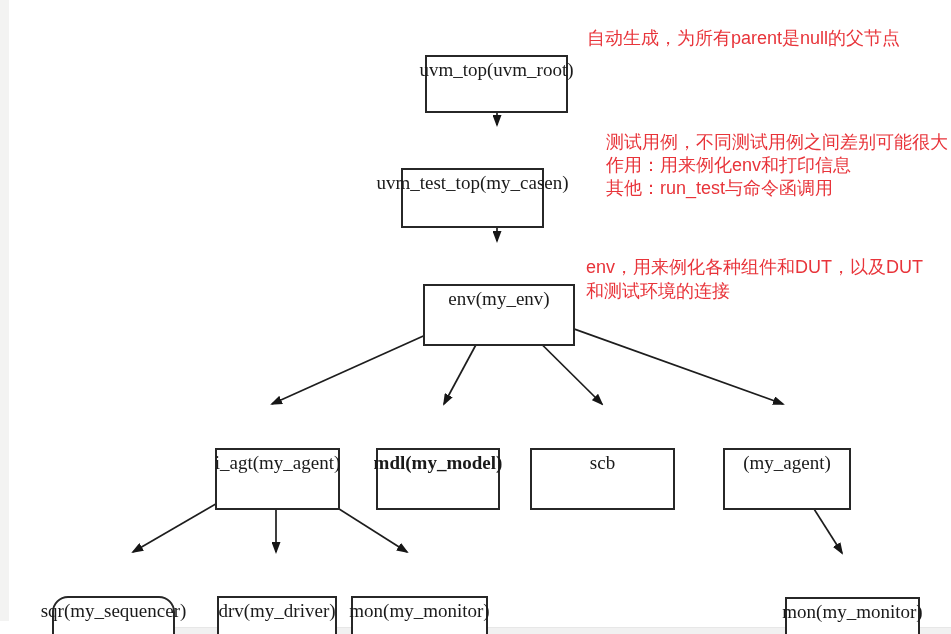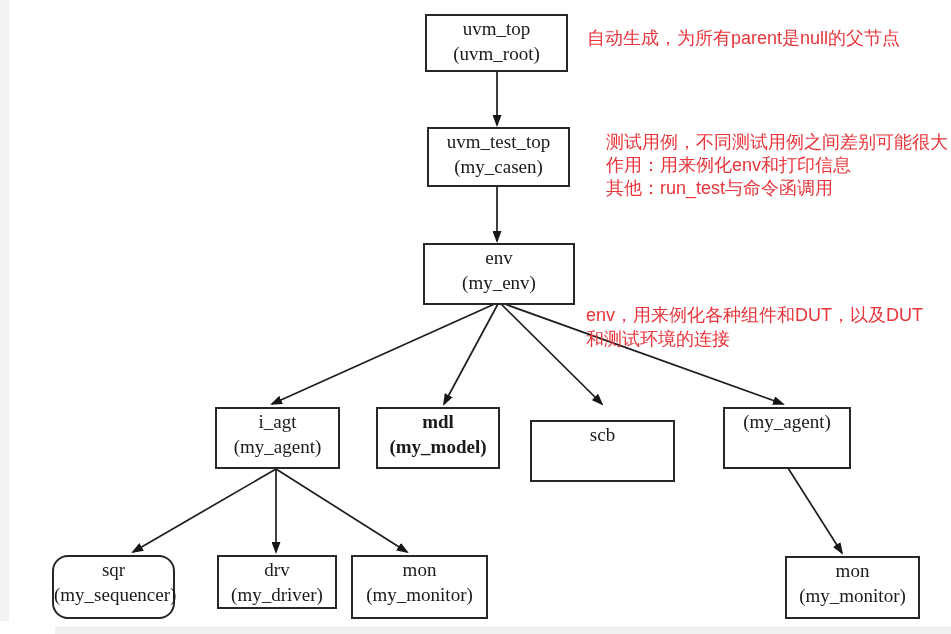--- a/index.html
+++ b/index.html
@@ -26,23 +26,24 @@
     z-index: 2;
     box-sizing: border-box;
     background: #ffffff;
     border: 2px solid #272727;
     color: #1a1a1a;
     font-family: "Liberation Serif", "DejaVu Serif", serif;
     font-size: 19px;
     line-height: 25px;
     text-align: center;
     display: flex;
-    flex-direction: column;
-    justify-content: flex-start;
+    flex-direction: row;
+    justify-content: center;
     white-space: nowrap;
+    margin-top: 41px;
   }
   .annotation {
     position: absolute;
     z-index: 3;
     color: #e8343a;
     font-size: 18px;
     line-height: 23px;
     white-space: nowrap;
   }
   .strip-left {
@@ -85,39 +86,39 @@
     <line x1="276" y1="469" x2="276" y2="552" stroke="#1d1d1d" stroke-width="1.7" marker-end="url(#ah)"></line>
     <line x1="276" y1="469" x2="407" y2="552" stroke="#1d1d1d" stroke-width="1.7" marker-end="url(#ah)"></line>
     <line x1="788" y1="468" x2="842" y2="553" stroke="#1d1d1d" stroke-width="1.7" marker-end="url(#ah)"></line>
   </svg>
 
   <div class="node" style="left:425px; top:14px; width:143px; height:58px;">
     <span>uvm_top</span>
     <span>(uvm_root)</span>
   </div>
 
-  <div class="node" style="left:427px; top:127px; width:143px; height:60px;">
+  <div class="node" style="left:401px; top:127px; width:143px; height:60px;">
     <span>uvm_test_top</span>
     <span>(my_casen)</span>
   </div>
 
   <div class="node" style="left:423px; top:243px; width:152px; height:62px;">
     <span>env</span>
     <span>(my_env)</span>
   </div>
 
   <div class="node" style="left:215px; top:407px; width:125px; height:62px;">
     <span>i_agt</span>
     <span>(my_agent)</span>
   </div>
   <div class="node" style="left:376px; top:407px; width:124px; height:62px;font-weight:bold;">
     <span>mdl</span>
     <span>(my_model)</span>
   </div>
-  <div class="node" style="left:530px; top:420px; width:145px; height:62px;">
+  <div class="node" style="left:530px; top:407px; width:145px; height:62px;">
     <span>scb</span>
   </div>
   <div class="node" style="left:723px; top:407px; width:128px; height:62px;">
     <span>(my_agent)</span>
   </div>
 
   <div class="node" style="left:52px; top:555px; width:123px; height:64px;border-radius:16px;">
     <span>sqr</span>
     <span>(my_sequencer)</span>
   </div>
@@ -137,18 +138,18 @@
   <div class="annotation" style="left:587px; top:27px;">
     <div>自动生成，为所有parent是null的父节点</div>
   </div>
 
   <div class="annotation" style="left:606px; top:131px;">
     <div>测试用例，不同测试用例之间差别可能很大</div>
     <div>作用：用来例化env和打印信息</div>
     <div>其他：run_test与命令函调用</div>
   </div>
 
-  <div class="annotation" style="left:586px; top:255px; line-height:24px;margin-top:48px;">
+  <div class="annotation" style="left:586px; top:255px; line-height:24px;">
     <div>env，用来例化各种组件和DUT，以及DUT</div>
     <div>和测试环境的连接</div>
   </div>
 
 </div>
 
 </body></html>

